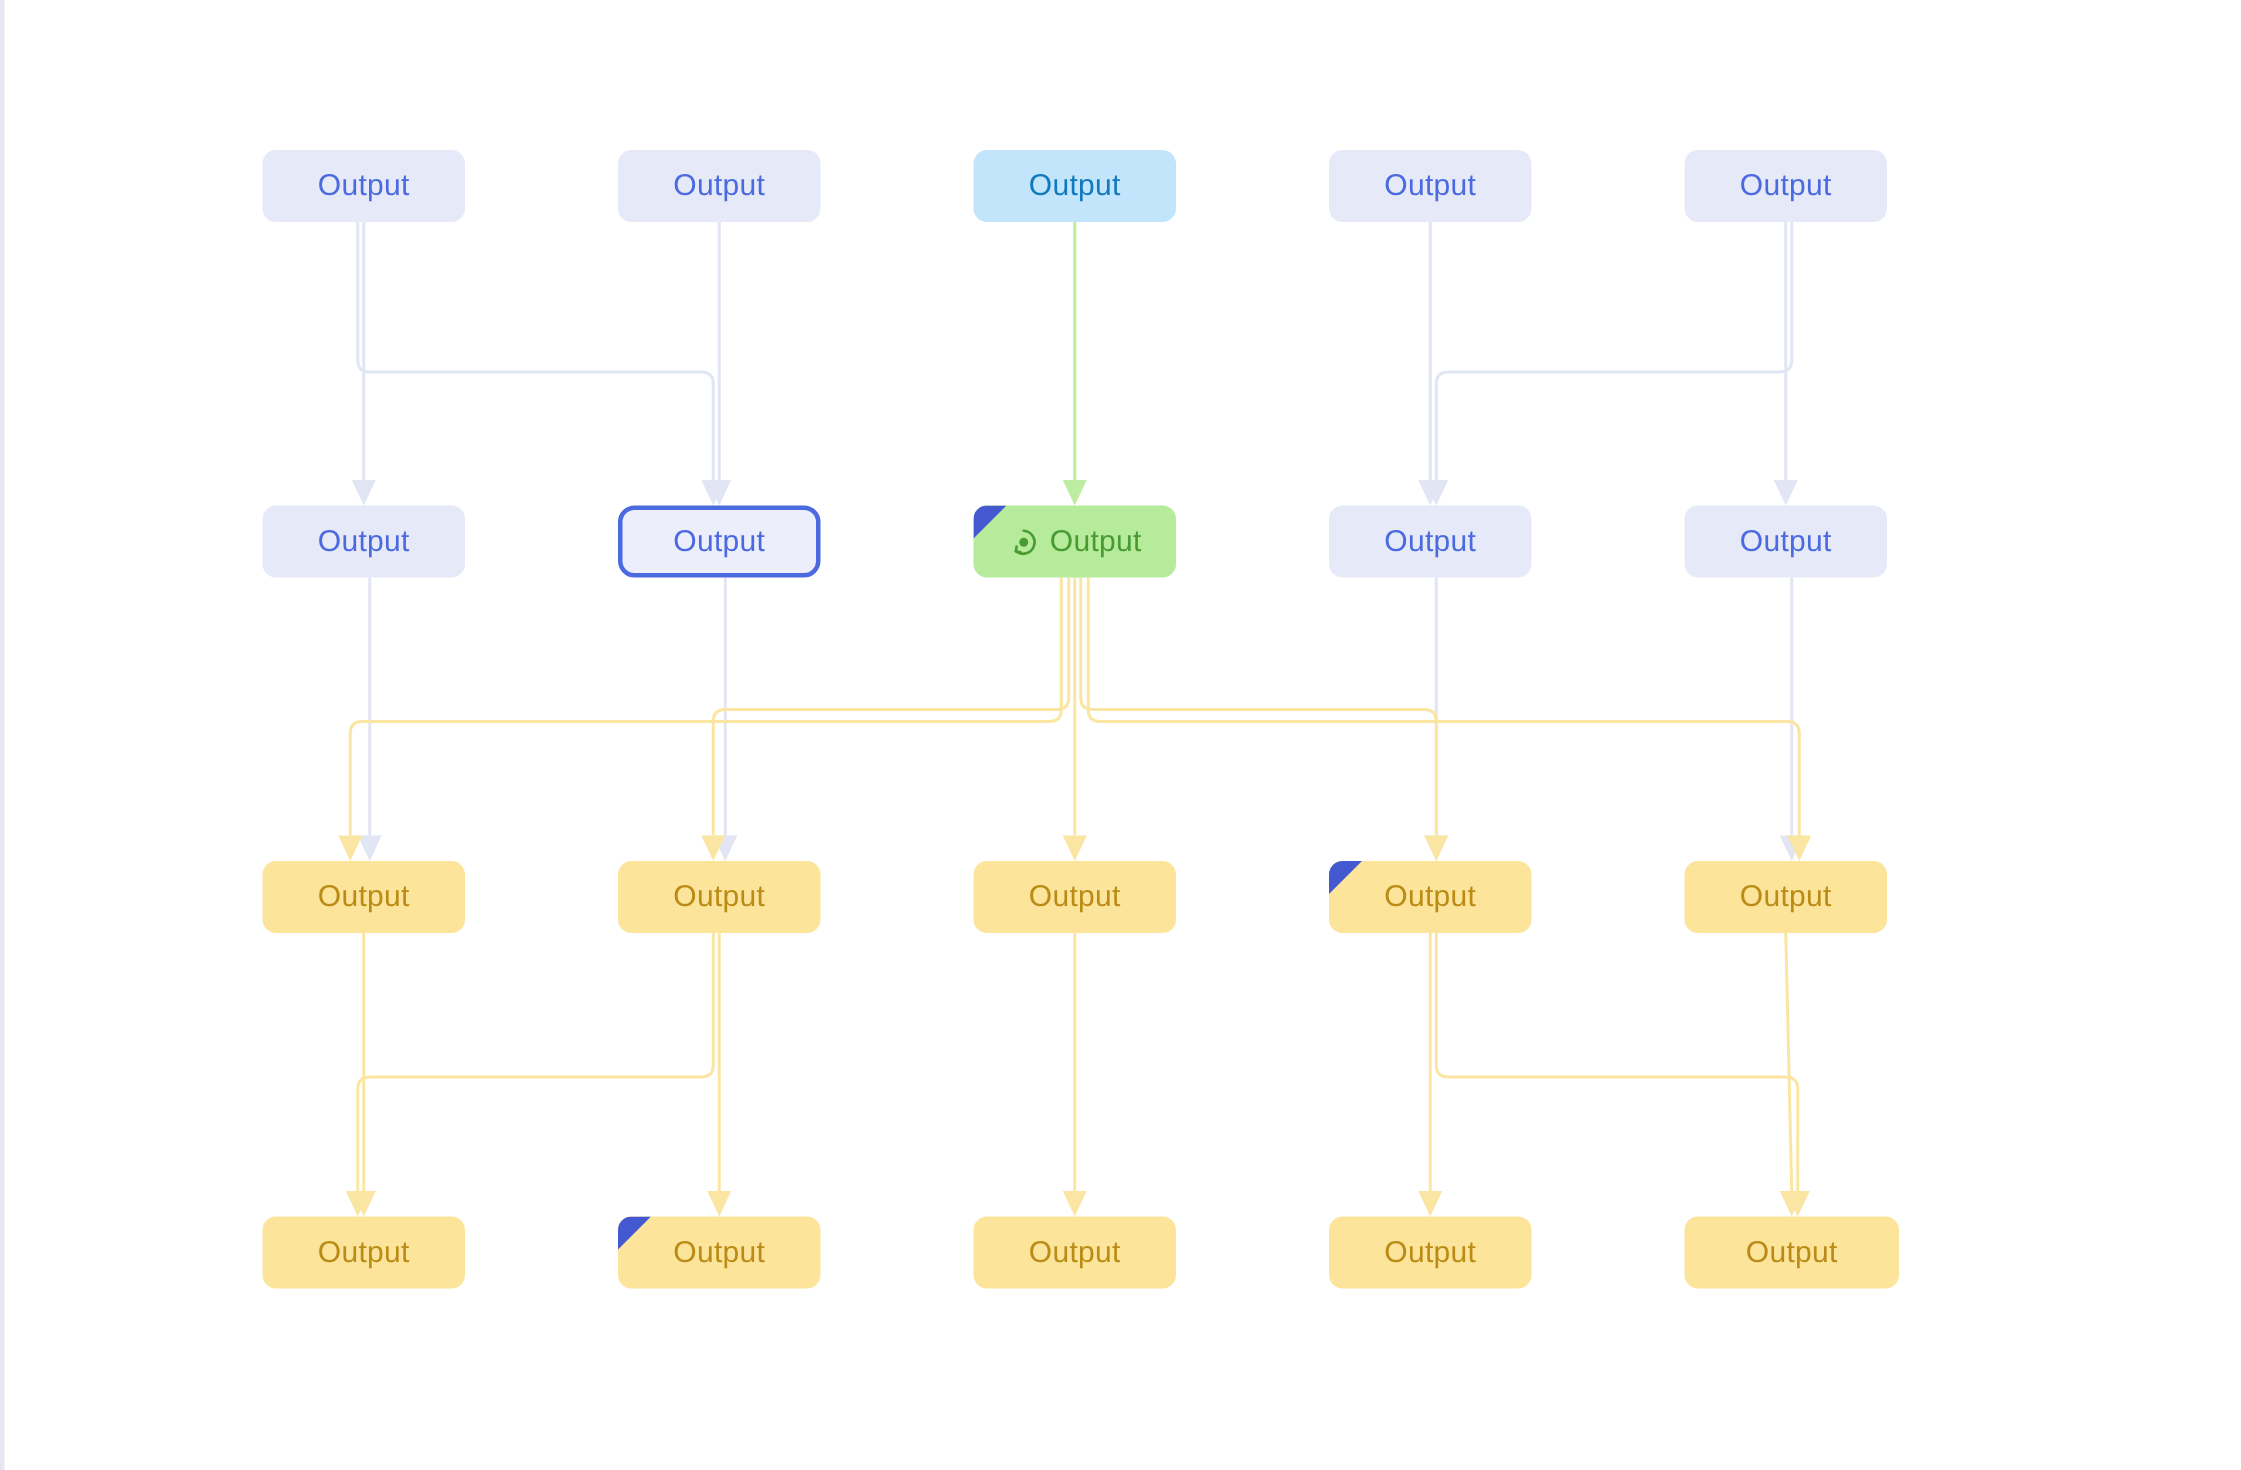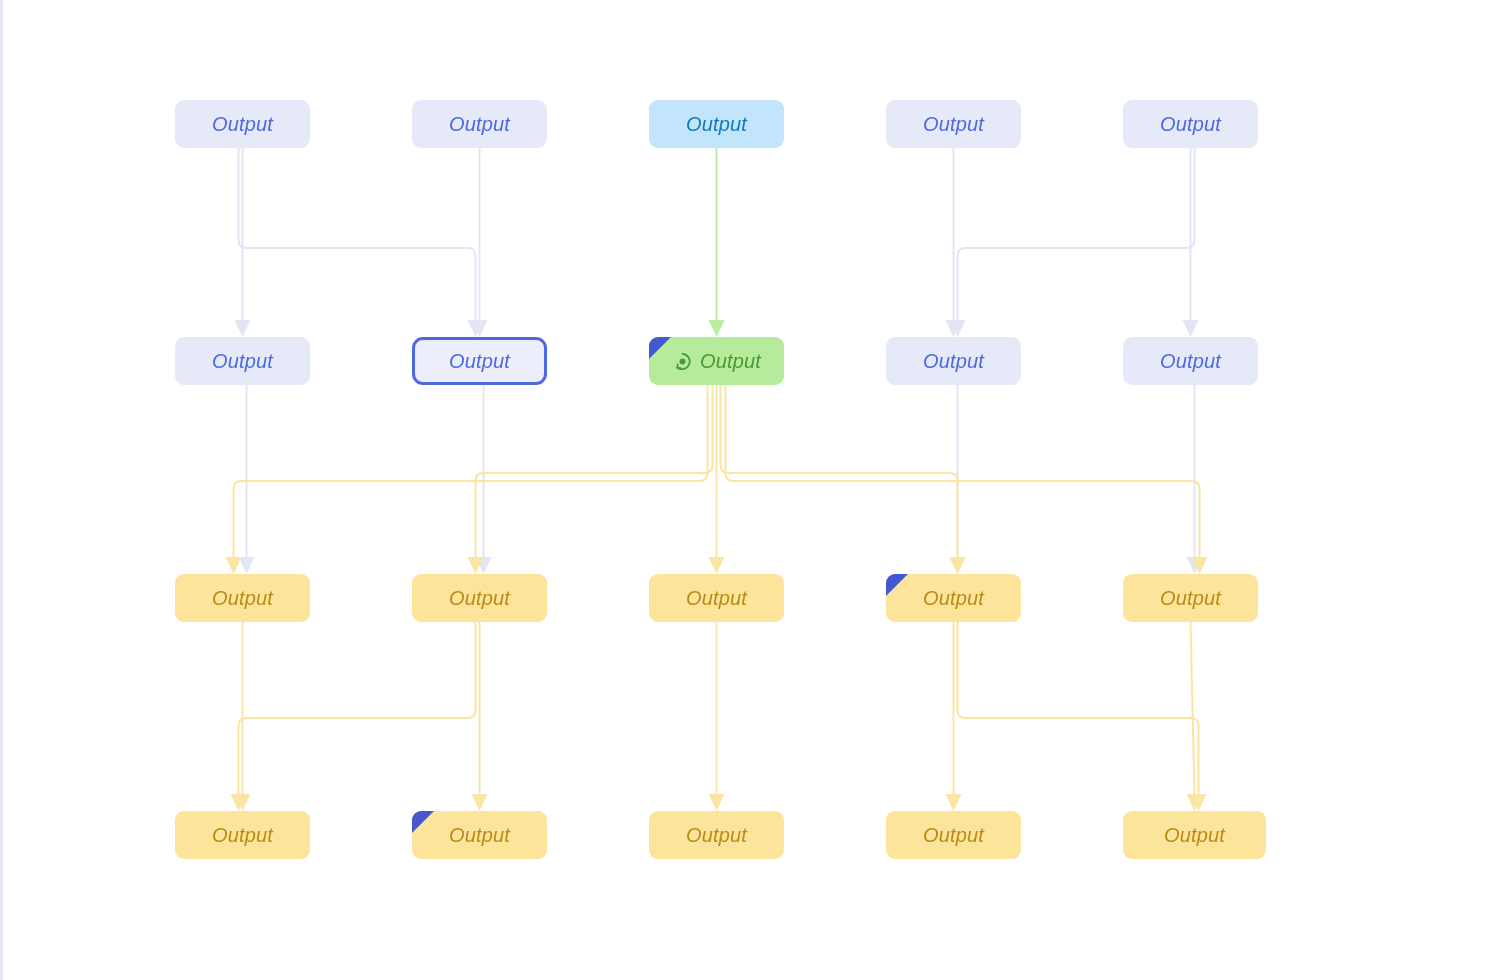--- a/index.html
+++ b/index.html
@@ -7,21 +7,20 @@
     padding: 0;
     background: #ffffff;
   }
   #canvas {
     position: relative;
     width: 1494px;
     height: 980px;
     background: #ffffff;
     font-family: "Liberation Sans", sans-serif;
     overflow: hidden;
-    font-style: italic;
   }
   #left-gutter {
     position: absolute;
     left: 0; top: 0;
     width: 3px; height: 980px;
     background: #e5e6f2;
   }
   #edge-layer {
     position: absolute;
     left: 0; top: 0;

